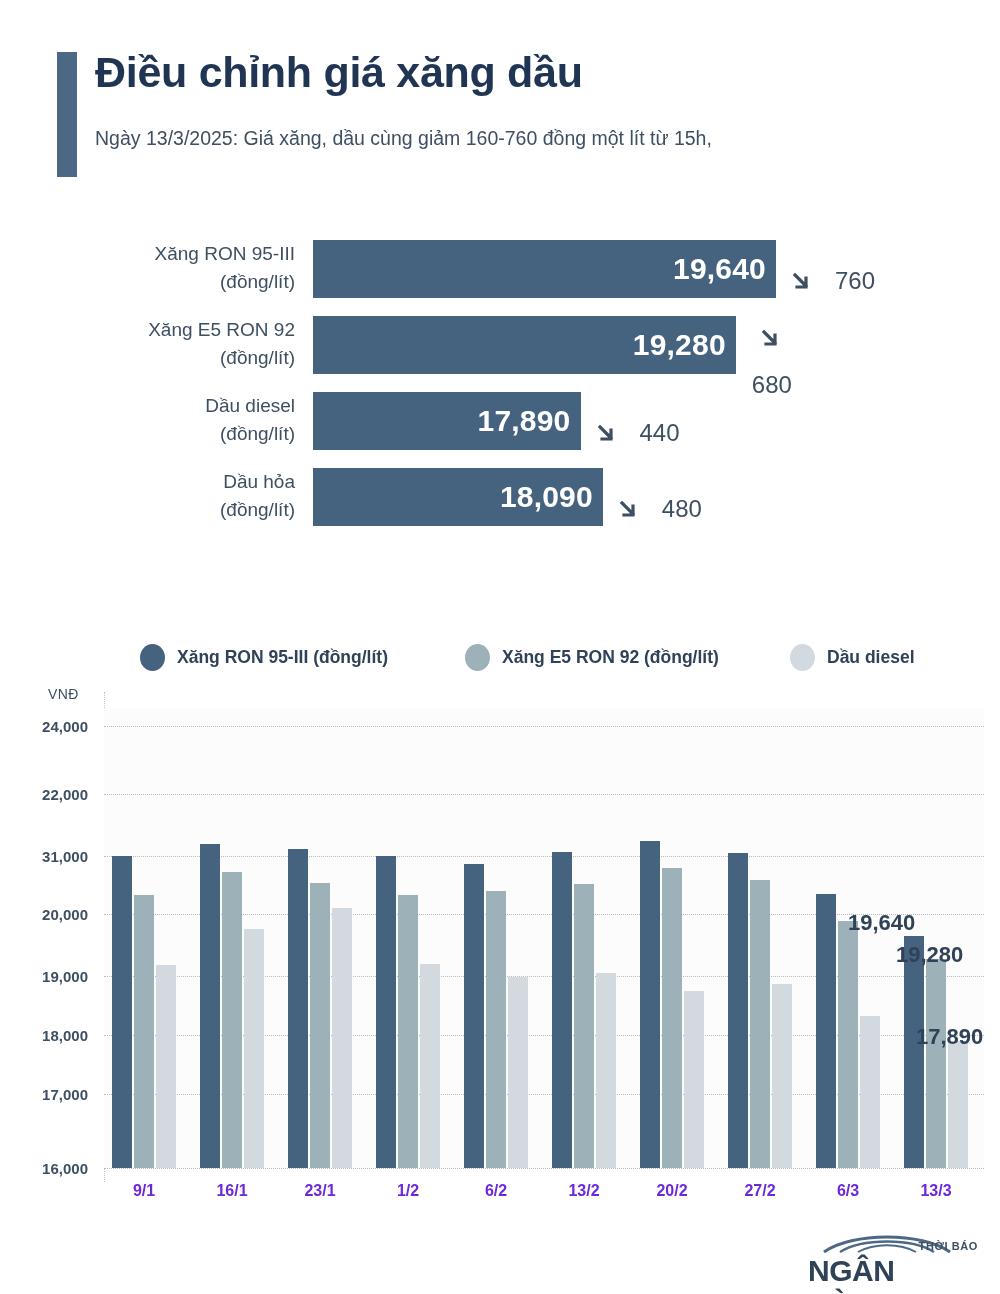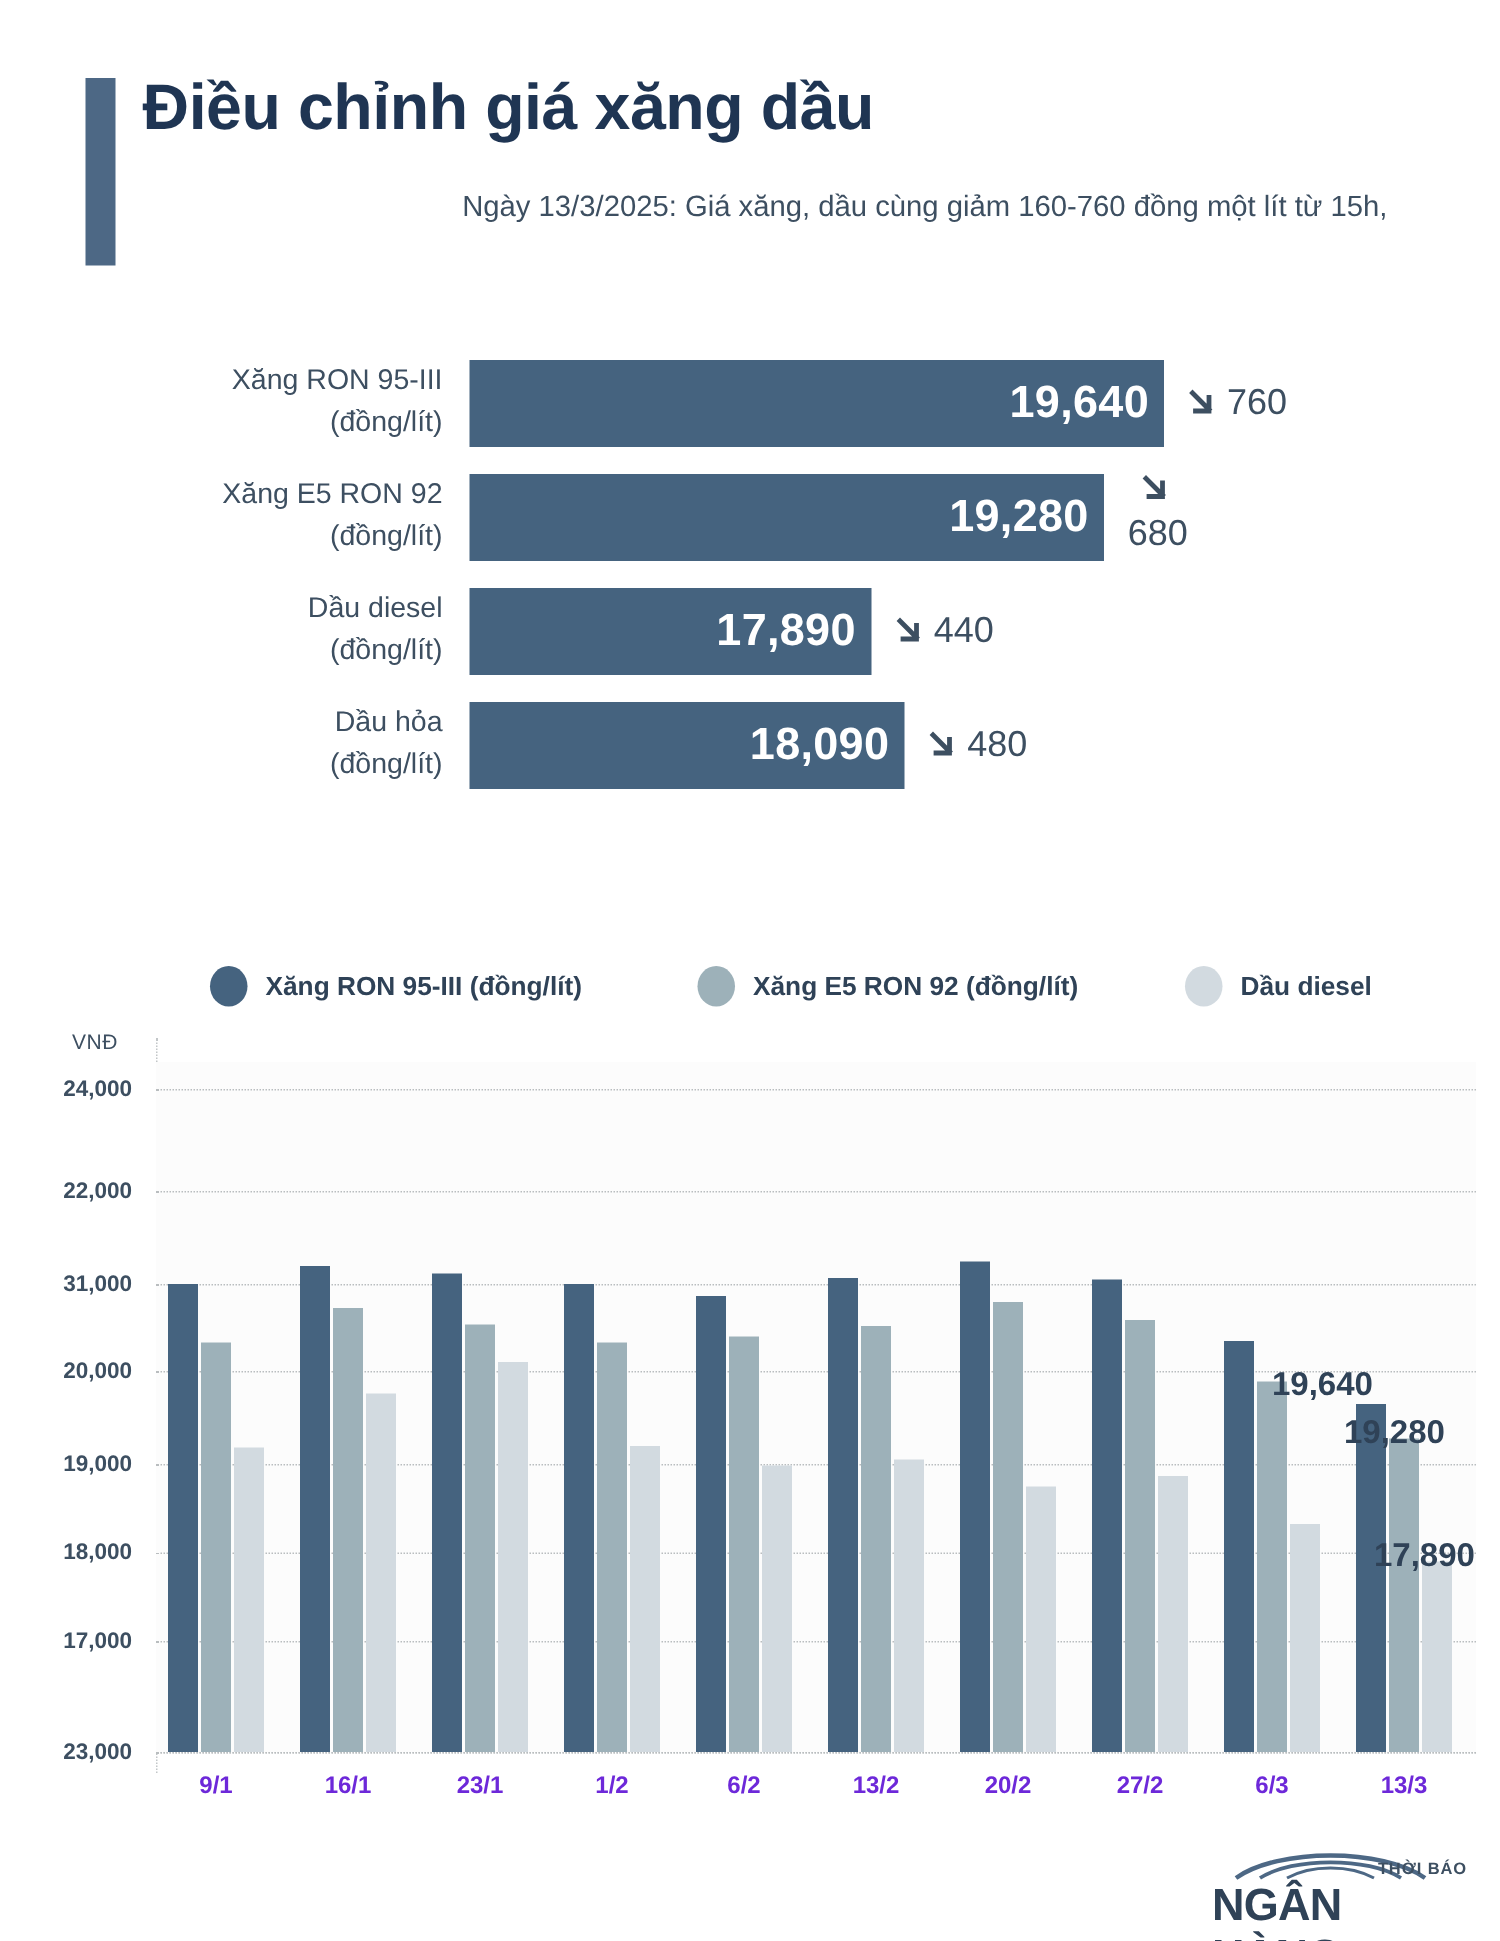--- a/index.html
+++ b/index.html
@@ -5,21 +5,21 @@
   * { box-sizing: border-box; margin: 0; padding: 0; }
   html, body {
     width: 1000px; height: 1294px;
     background: #ffffff;
     font-family: "Liberation Sans", "DejaVu Sans", sans-serif;
     overflow: hidden;
   }
   .page { position: relative; width: 1000px; height: 1294px; background: #fff; }
 
   
-  .header { position: absolute; left: 57px; top: 48px; width: 900px; height: 140px; text-align: right; }
+  .header { position: absolute; left: 57px; top: 48px; width: 900px; height: 140px; }
   .accent-bar {
     position: absolute; left: 0; top: 4px;
     width: 20px; height: 125px;
     background: #4d6885;
   }
   .title {
     position: absolute; left: 38px; top: 0px;
     font-size: 43px; font-weight: 700; color: #1f3553;
     letter-spacing: -0.3px; line-height: 1.15;
     white-space: nowrap;
@@ -41,22 +41,22 @@
   .hbar {
     position: absolute; left: 286px; top: 0; height: 58px;
     background: #45637f;
     display: flex; align-items: center; justify-content: flex-end;
   }
   .hbar-value {
     color: #ffffff; font-size: 30px; font-weight: 700;
     padding-right: 10px; letter-spacing: 0.2px;
   }
   .hdelta {
-    position: absolute; top: 0; height: 58px;
-    display: flex; align-items: center; gap: 5px;
+    position: absolute; top: 12px; height: 58px;
+    display: flex; align-items: center; gap: 22px;
     color: #3d4f61; font-size: 24px;
   }
   .arrow-down-right { display: inline-block; width: 21px; height: 21px; }
 
   
   .legend { position: absolute; left: 0; top: 634px; width: 1000px; height: 46px; }
   .legend-item {
     position: absolute; top: 0; height: 46px;
     display: flex; align-items: center; gap: 12px;
   }
@@ -241,21 +241,21 @@
         <div class="bar s2" style="left: 844px; top: 333.49px; width: 20px; height: 126.51px;"></div>
       </div>
     <div id="yticks">
         <div class="ytick" style="top: 40px; left: 0px; width: 88px;">24,000</div>
         <div class="ytick" style="top: 108px; left: 0px; width: 88px;">22,000</div>
         <div class="ytick" style="top: 170px; left: 0px; width: 88px;">31,000</div>
         <div class="ytick" style="top: 228px; left: 0px; width: 88px;">20,000</div>
         <div class="ytick" style="top: 290px; left: 0px; width: 88px;">19,000</div>
         <div class="ytick" style="top: 349px; left: 0px; width: 88px;">18,000</div>
         <div class="ytick" style="top: 408px; left: 0px; width: 88px;">17,000</div>
-        <div class="ytick" style="top: 482px; left: 0px; width: 88px;">23,000</div>
+        <div class="ytick" style="top: 482px; left: 0px; width: 88px;">16,000</div>
       </div>
     <div id="xticks">
         <div class="xtick" style="left: 144px; top: 496px;">9/1</div>
         <div class="xtick" style="left: 232px; top: 496px;">16/1</div>
         <div class="xtick" style="left: 320px; top: 496px;">23/1</div>
         <div class="xtick" style="left: 408px; top: 496px;">1/2</div>
         <div class="xtick" style="left: 496px; top: 496px;">6/2</div>
         <div class="xtick" style="left: 584px; top: 496px;">13/2</div>
         <div class="xtick" style="left: 672px; top: 496px;">20/2</div>
         <div class="xtick" style="left: 760px; top: 496px;">27/2</div>

